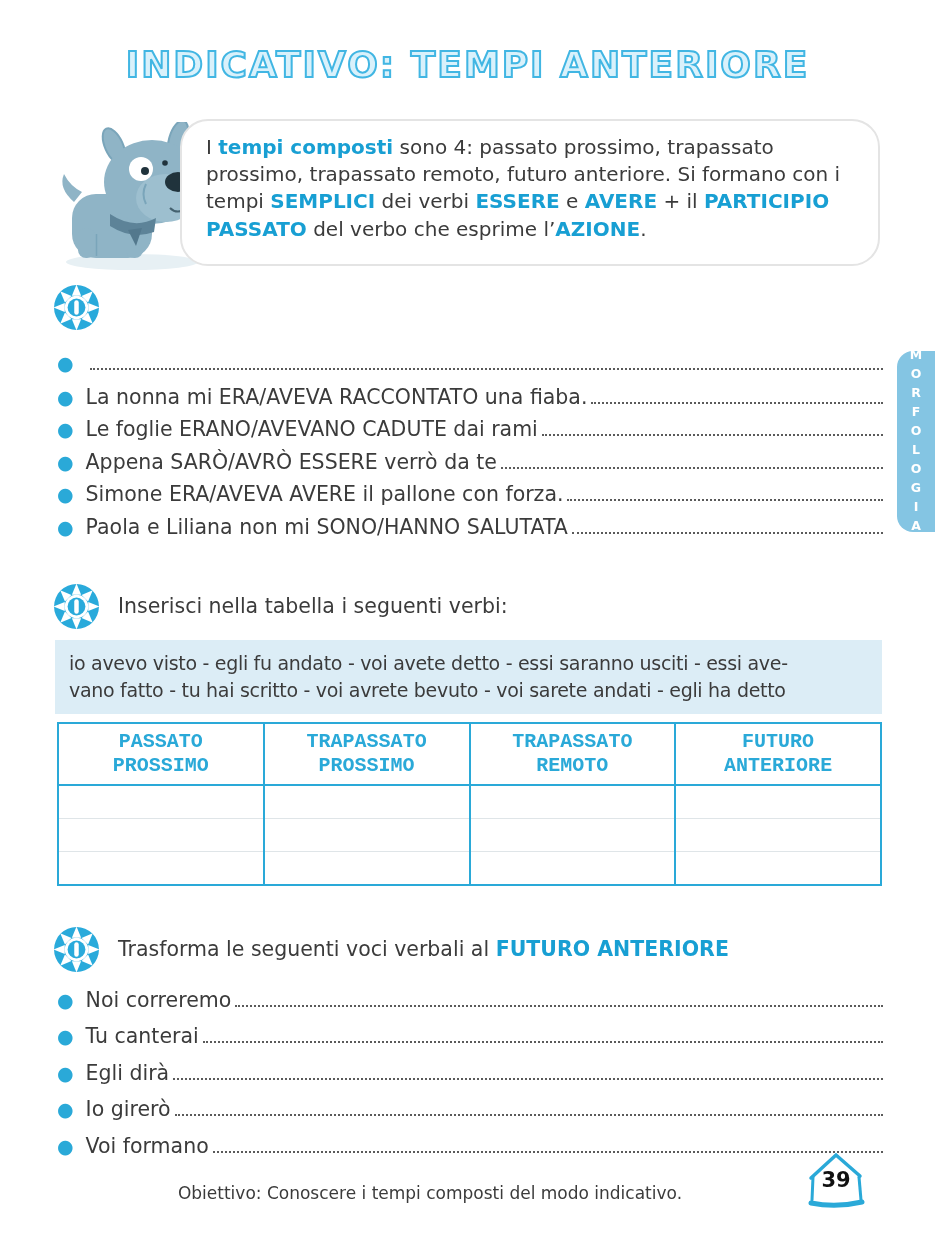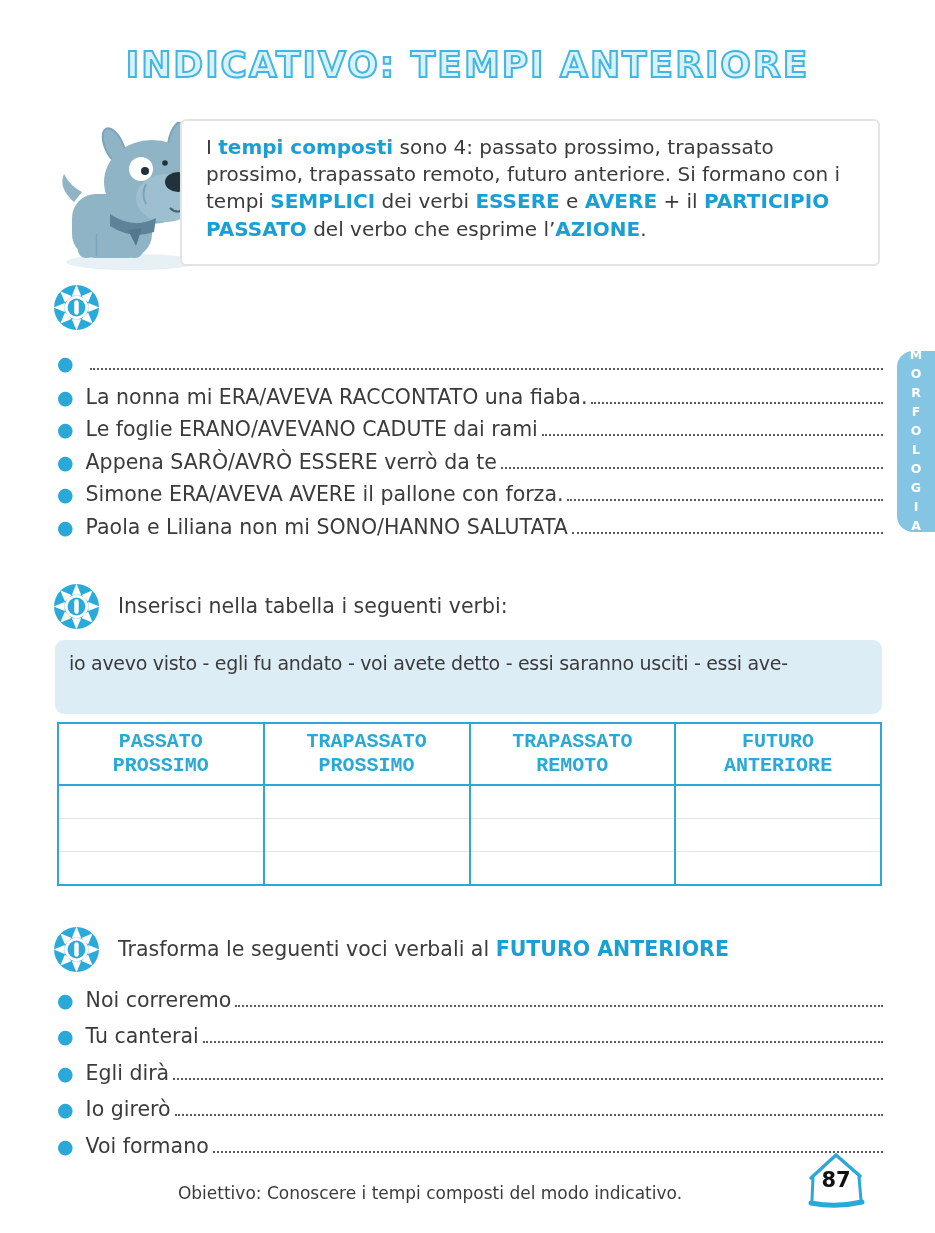--- a/index.html
+++ b/index.html
@@ -4,42 +4,42 @@
 <style>
   html,body{margin:0;padding:0;background:#fff;}
   .page{position:relative;width:935px;height:1233px;background:#ffffff;overflow:hidden;
         font-family:"DejaVu Sans",sans-serif;color:#3b3b3b;}
 
   .title{position:absolute;top:44px;left:0;width:100%;text-align:center;
          font-size:36px;font-weight:800;letter-spacing:2px;
          color:#41b6e3;-webkit-text-fill-color:#d9f1fb;-webkit-text-stroke:2px #41b6e3;}
 
   .bubble{position:absolute;left:180px;top:119px;width:700px;height:147px;box-sizing:border-box;
-          background:#fff;border:2px solid #e4e4e4;border-radius:6px;
+          background:#fff;border:2px solid #e4e4e4;border-radius:28px;
           padding:13px 22px 10px 24px;font-size:20px;line-height:1.36;overflow:hidden;}
   .hl{color:#189fd3;font-weight:bold;}
 
   .ex-icon{position:absolute;left:53px;width:47px;height:47px;}
   .instr{position:absolute;left:118px;width:764px;font-size:20.5px;line-height:1.4;text-align:justify;}
   .instr.single{text-align:left;}
 
   .items{position:absolute;left:57px;width:826px;list-style:none;margin:0;padding:0;}
   .item{display:flex;align-items:baseline;font-size:20.5px;white-space:nowrap;}
   .items.ex1 .item{height:32.5px;}
   .items.ex3 .item{height:36.4px;}
   .item .bullet{color:#2aa9d8;margin-right:12px;font-size:19px;}
   .item .leader{flex:1;border-bottom:2px dotted #5a5a5a;margin:0 0 6px 4px;height:1px;}
 
   .sidetab{position:absolute;right:0;top:351px;width:38px;height:181px;background:#84c5e3;
            border-radius:16px 0 0 16px;display:flex;align-items:center;justify-content:center;}
   .sidetab span{writing-mode:vertical-rl;text-orientation:upright;color:#fff;font-weight:bold;
                 font-size:12.5px;letter-spacing:4px;}
 
   .wordbank{position:absolute;left:55px;top:640px;width:827px;height:74px;box-sizing:border-box;
-            background:#dcedf6;padding:10px 14px;font-size:19px;line-height:1.44;overflow:hidden;border-radius:9px;}
+            background:#dcedf6;padding:10px 14px;font-size:19px;line-height:1.44;overflow:hidden;}
   .wordbank div{white-space:nowrap;letter-spacing:-0.3px;}
 
   table.vtable{position:absolute;left:57px;top:722px;width:825px;border-collapse:collapse;
                table-layout:fixed;}
   .vtable th{border:2.5px solid #2aa9d8;color:#2aa9d8;font-size:20px;line-height:1.2;
              padding:6px 8px;font-weight:bold;text-align:center;font-family:Liberation Mono, monospace;}
   .vtable td{border-left:2.5px solid #2aa9d8;border-right:2.5px solid #2aa9d8;
              border-bottom:1px solid #dfe5e8;height:30px;}
   .vtable tr.last td{border-bottom:2.5px solid #2aa9d8;}
 
@@ -149,20 +149,21 @@
       <polygon points="23,0.5 18.5,11.5 27.5,11.5" transform="rotate(315 23 23)"></polygon>
     </g>
     <circle cx="23" cy="23" r="11.5" fill="#ffffff"></circle>
     <circle cx="23" cy="23" r="8.7" fill="#29aadb"></circle>
     <rect x="20.8" y="16" width="4.4" height="14" rx="2.2" fill="#ffffff"></rect>
   </svg>
   <div class="instr single" style="top:592px">Inserisci nella tabella i seguenti verbi:</div>
 
   <div class="wordbank">
     <div>io avevo visto - egli fu andato - voi avete detto - essi saranno usciti - essi ave-</div>
+    <div>vano fatto - tu hai scritto - voi avrete bevuto - voi sarete andati - egli ha detto</div>
   </div>
 
   <table class="vtable">
     <thead>
       <tr>
         <th>PASSATO PROSSIMO</th>
         <th>TRAPASSATO PROSSIMO</th>
         <th>TRAPASSATO REMOTO</th>
         <th>FUTURO ANTERIORE</th>
       </tr>
@@ -236,15 +237,15 @@
   </ul>
 
   <div class="footer">Obiettivo: Conoscere i tempi composti del modo indicativo.</div>
 
   <svg class="house" viewBox="0 0 74 62">
     <path d="M12,30 L37,7 L61,28" fill="none" stroke="#2aa9d8" stroke-width="3.5" stroke-linecap="round"></path>
     <path d="M14,29 L13,52" fill="none" stroke="#2aa9d8" stroke-width="3" stroke-linecap="round"></path>
     <path d="M60,29 L62,52" fill="none" stroke="#2aa9d8" stroke-width="3" stroke-linecap="round"></path>
     <path d="M12,55 Q37,60 63,54" fill="none" stroke="#2aa9d8" stroke-width="5" stroke-linecap="round"></path>
   </svg>
-  <div class="house-num">87</div>
+  <div class="house-num">39</div>
 
 </div>
 
 </body></html>

